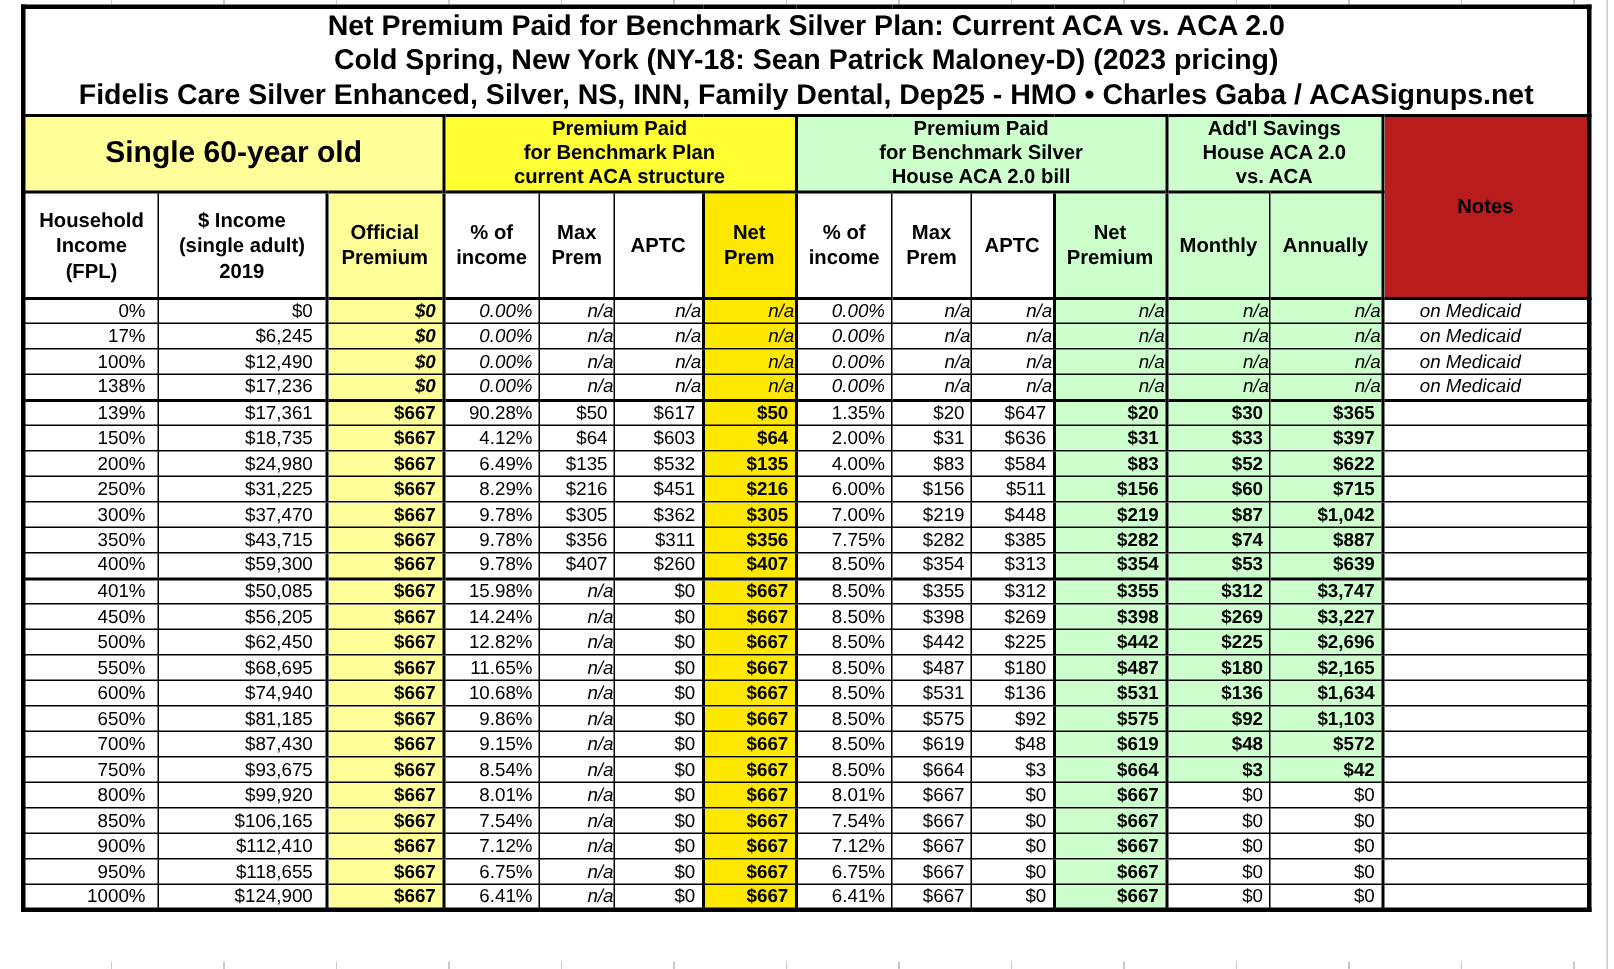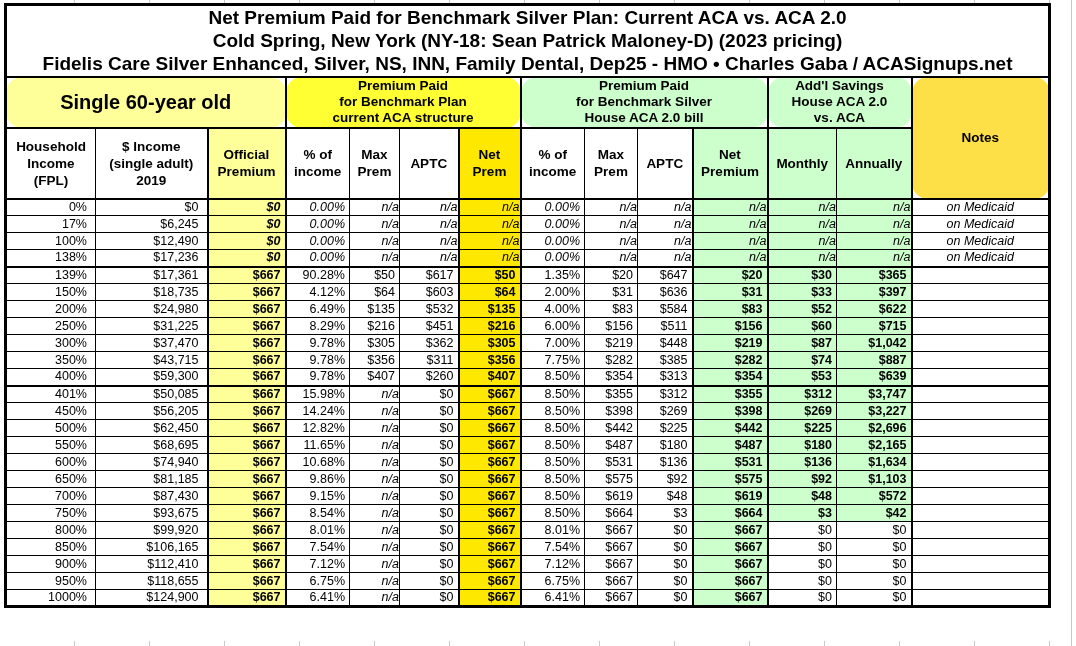--- a/index.html
+++ b/index.html
@@ -9,57 +9,57 @@
   }
   body { width:1076px; height:646px; overflow:hidden; background:#fff;
          font-family:"Liberation Sans", sans-serif; color:#000; }
   .canvas { position:relative; width:1076px; height:646px; background:#fff; }
   .grid-strip-top{ position:absolute; top:0; left:0; width:1076px; height:3px;
     background:repeating-linear-gradient(90deg,#fff 0 74px, var(--gridline) 74px 75px);}
   .grid-strip-bottom{ position:absolute; bottom:0; left:0; width:1076px; height:5px;
     background:repeating-linear-gradient(90deg,#fff 0 74px, var(--gridline) 74px 75px);}
   .grid-line-right{ position:absolute; top:0; right:4px; width:1px; height:646px;
     background:var(--gridline);}
-  table{ position:absolute; left:4px; top:3px; border-collapse:collapse;
+  table{ position:absolute; left:14px; top:3px; border-collapse:collapse;
          table-layout:fixed; border:3px solid var(--border); background:#fff; }
   th,td{ border:1px solid var(--border); vertical-align:middle; overflow:hidden; }
   td{ height:17px; font-size:12.5px; line-height:15px; white-space:nowrap; }
   th{ font-weight:bold; white-space:pre-line; text-align:center; }
   
   .w0{width:90px}.w1{width:112px}.w2{width:78px}.w3{width:64px}.w4{width:50px}
   .w5{width:59px}.w6{width:62px}.w7{width:64px}.w8{width:53px}.w9{width:55px}
   .w10{width:75px}.w11{width:69px}.w12{width:75px}.w13{width:138px}
   
   .col-2,.col-3,.col-6,.col-7,.col-10,.col-11,.col-13{ border-left:2px solid var(--border); }
   
-  .section-row th{ border-top:2px solid var(--border);border-radius:16px; }
+  .section-row th{ border-top:2px solid var(--border); }
   .colhdr-row th{ border-top:2px solid var(--border); height:71px; font-size:13.5px; line-height:17px; }
   tbody tr:first-child td{ border-top:2px solid var(--border); }
   tr.group-start td{ border-top:2px solid var(--border);margin-top:39px; }
   
   .title-row td{ height:72px; text-align:center; }
   .title-row .tline{ font-size:19px; line-height:23px; font-weight:bold; }
   
   .section-row th{ height:51px; font-size:13.5px; line-height:16px; }
   .section-demographic{ background:var(--pale-yellow); font-size:20px !important; }
   .section-aca{ background:var(--section-yellow); }
   .section-aca2,.section-savings{ background:var(--green); }
-  .notes-hdr{ background:#fde047; font-size:14px; }
+  .notes-hdr{ background:#b91c1c; font-size:14px; }
   
   .col-2{ background:var(--pale-yellow); }
   .col-6{ background:var(--net-yellow); }
   .col-10,.col-11,.col-12{ background:var(--green); }
   td.plain{ background:#fff; font-weight:normal; }
   
   .num{ text-align:right; padding-right:4px; }
   .pad8{ padding-right:8px; }
   .bold{ font-weight:bold; }
   .italic{ font-style:italic; }
   .na{ text-align:right; font-style:italic; }
-  .note-cell{ text-align:center; font-style:italic; }
+  .note-cell{ font-style:italic;padding-left:24px; }
 </style>
 </head>
 <body>
 
 <div class="canvas">
   <div class="grid-strip-top"></div>
   <div class="grid-strip-bottom"></div>
   <div class="grid-line-right"></div>
 
   <table>

